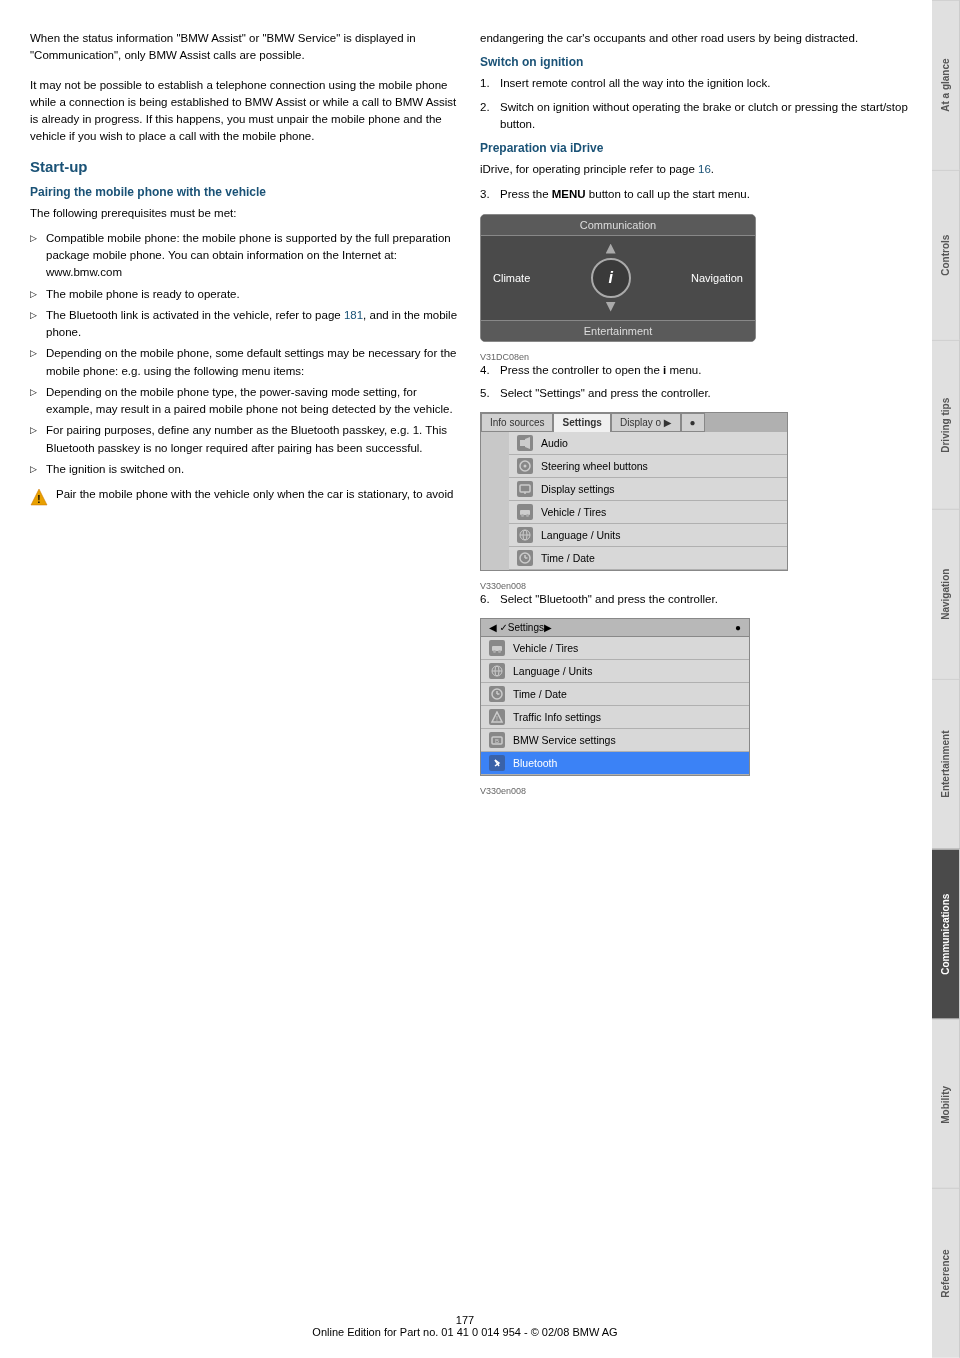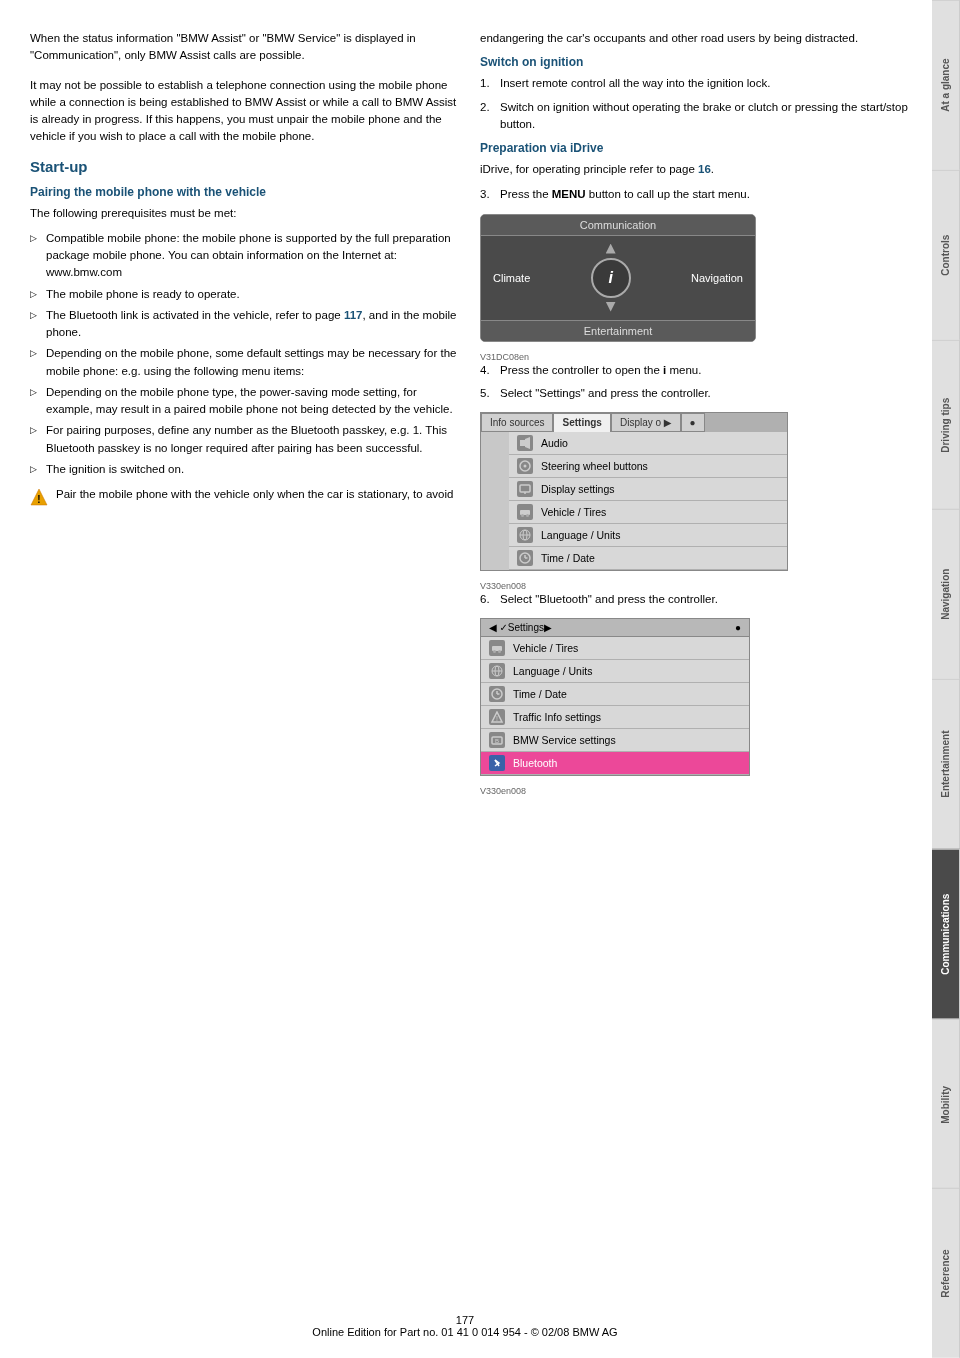--- a/index.html
+++ b/index.html
@@ -305,21 +305,21 @@
       display: flex;
       align-items: center;
       gap: 8px;
       padding: 3px 8px;
       font-size: 10.5px;
       border-bottom: 1px solid #b0b0b0;
       background: #d8d8d8;
     }
 
     .bt-menu-item.selected {
-      background: #ec4899;
+      background: #3b82f6;
       color: #fff;
     }
 
     .bt-menu-item .menu-icon {
       width: 16px;
       height: 16px;
       background: #888;
       border-radius: 2px;
       display: flex;
       align-items: center;
@@ -327,21 +327,20 @@
       flex-shrink: 0;
     }
 
     .bt-menu-item.selected .menu-icon {
       background: #3a62a8;
     }
 
     .link-blue {
       color: #1a5276;
       text-decoration: none;
-      font-weight: bold;
     }
 
     
     .page-footer {
       position: absolute;
       bottom: 20px;
       left: 0;
       right: 30px;
       text-align: center;
       font-size: 11px;
@@ -369,21 +368,21 @@
 
       <div class="section-heading">Start-up</div>
 
       <div class="sub-heading">Pairing the mobile phone with the vehicle</div>
 
       <p class="body-text">The following prerequisites must be met:</p>
 
       <ul class="bullet-list">
         <li>Compatible mobile phone: the mobile phone is supported by the full preparation package mobile phone. You can obtain information on the Internet at: www.bmw.com</li>
         <li>The mobile phone is ready to operate.</li>
-        <li>The Bluetooth link is activated in the vehicle, refer to page <span class="link-blue">117</span>, and in the mobile phone.</li>
+        <li>The Bluetooth link is activated in the vehicle, refer to page <span class="link-blue">181</span>, and in the mobile phone.</li>
         <li>Depending on the mobile phone, some default settings may be necessary for the mobile phone: e.g. using the following menu items:</li>
         <li>Depending on the mobile phone type, the power-saving mode setting, for example, may result in a paired mobile phone not being detected by the vehicle.</li>
         <li>For pairing purposes, define any number as the Bluetooth passkey, e.g. 1. This Bluetooth passkey is no longer required after pairing has been successful.</li>
         <li>The ignition is switched on.</li>
       </ul>
 
       <div class="warning-box">
         <div class="warning-icon">
           <svg viewBox="0 0 18 18" xmlns="http://www.w3.org/2000/svg">
             <polygon points="9,1 17,17 1,17" fill="#e8a000" stroke="#c87000" stroke-width="0.5"></polygon>

